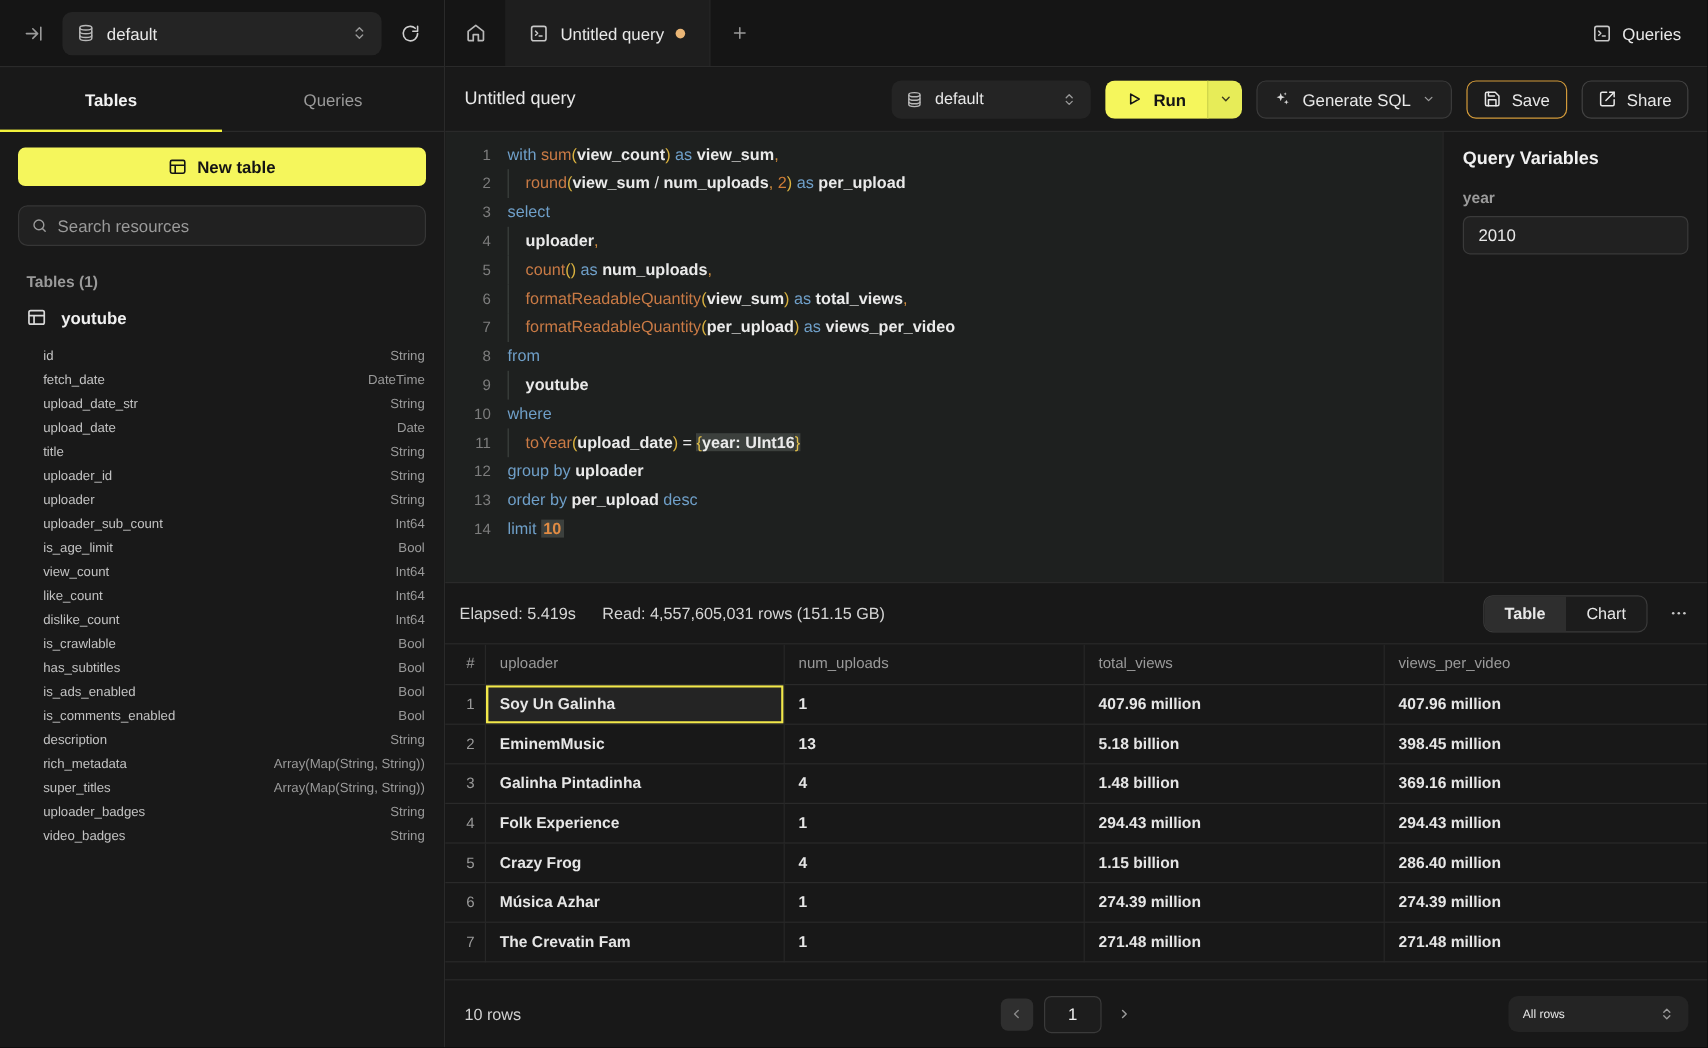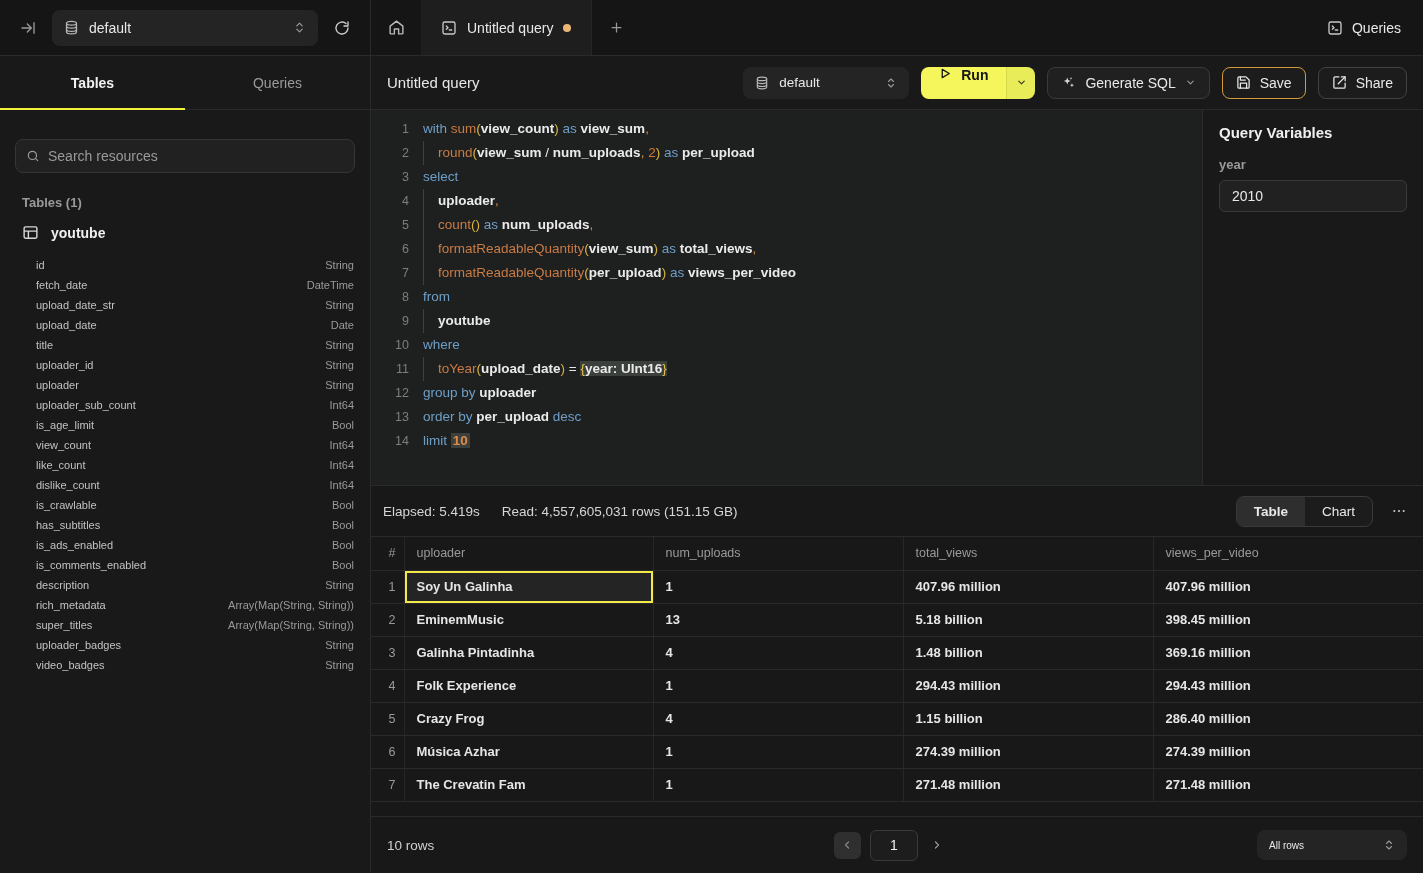--- a/index.html
+++ b/index.html
@@ -51,21 +51,21 @@
   .dot{width:8px;height:8px;border-radius:50%;background:var(--unsaved-dot);}
   .plus-btn{width:48px;display:flex;align-items:center;justify-content:center;background:none;border:none;color:#9a9a9a;cursor:pointer;}
   .tab-right{margin-left:auto;display:flex;align-items:center;padding-right:22px;}
   .queries-btn{display:flex;align-items:center;gap:9px;background:none;border:none;color:#e8e8e8;font-size:14px;cursor:pointer;}
 
   .toolbar{height:54px;border-bottom:1px solid #2a2a2a;display:flex;align-items:center;padding:0 16px;background:#191919;}
   .tb-title{font-size:15px;color:#e8e8e8;}
   .tb-right{margin-left:auto;display:flex;align-items:center;gap:12px;}
   .db-select.small{height:32px;width:166px;flex:none;font-size:13.5px;}
   .run-split{display:flex;height:32px;border-radius:8px;overflow:hidden;cursor:pointer;}
-  .run-main{background:var(--accent-yellow);color:#151515;border:none;display:flex;gap:9px;padding:0 18px;font-size:14px;font-weight:600;cursor:pointer;}
+  .run-main{background:var(--accent-yellow);color:#151515;border:none;display:flex;align-items:center;gap:9px;padding:0 18px;font-size:14px;font-weight:600;cursor:pointer;}
   .run-caret{background:#e7ec58;border:none;border-left:1px solid #d4da4c;width:29px;display:flex;align-items:center;justify-content:center;color:#3c3c1e;cursor:pointer;}
   .ghost-btn{height:32px;background:#202020;border:1px solid #3a3a3a;border-radius:8px;color:#e8e8e8;font-size:14px;display:flex;align-items:center;gap:9px;padding:0 13px;cursor:pointer;}
   .save-btn{border:1.5px solid var(--save-border);background:#1c1c1c;}
   .share-btn{border:1px solid #424242;background:#1c1c1c;}
 
   
   .workspace{flex:1;display:flex;min-height:0;}
   .editor{flex:1;background:#1e201f;padding:7px 0 0 12px;overflow:hidden;cursor:text;}
   .cl{display:flex;height:24px;line-height:24px;font-family:"DejaVu Sans Mono",monospace;font-size:13.5px;}
   .ln{width:26px;text-align:right;color:#7d7d7d;font-size:12.5px;flex-shrink:0;user-select:none;}
@@ -155,20 +155,29 @@
         </span>
       </button>
     </div>
 
     <div class="sb-tabs">
       <button class="sb-tab active">Tables</button>
       <button class="sb-tab">Queries</button>
     </div>
 
     <div class="sb-content">
+      <button class="new-table-btn">
+        <span>
+          <svg width="16" height="16" viewBox="0 0 24 24" fill="none" stroke="currentColor" stroke-width="2">
+              <rect x="3" y="4" width="18" height="16" rx="2"></rect>
+              <path d="M3 10h18M9 10v10"></path>
+            </svg>
+        </span>
+        <span>New table</span>
+      </button>
 
       <div class="search-box">
         <span>
           <svg width="14" height="14" viewBox="0 0 24 24" fill="none" stroke="currentColor" stroke-width="2" stroke-linecap="round">
               <circle cx="11" cy="11" r="7"></circle>
               <path d="m20 20-3.5-3.5"></path>
             </svg>
         </span>
         <input type="text" placeholder="Search resources" style="">
       </div>

